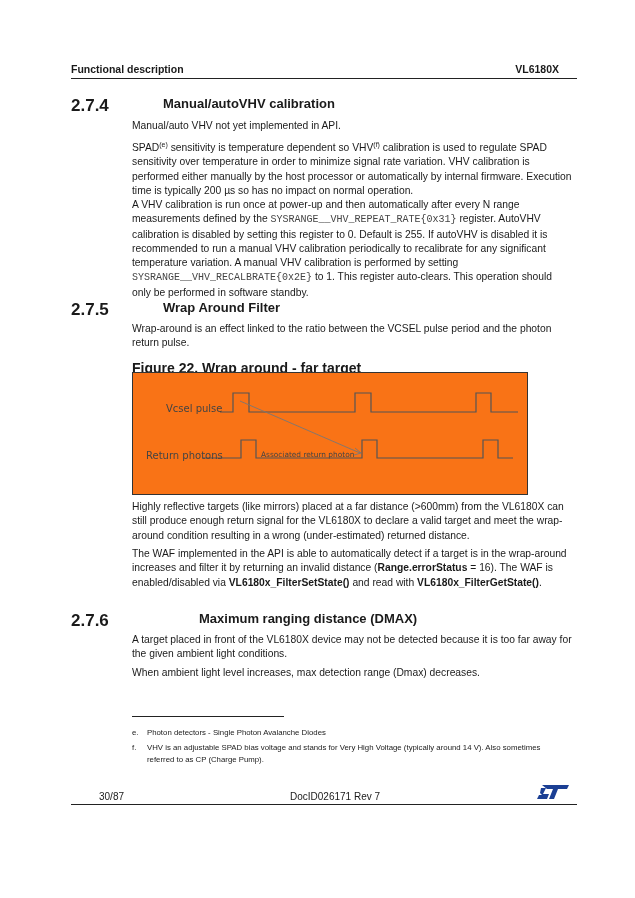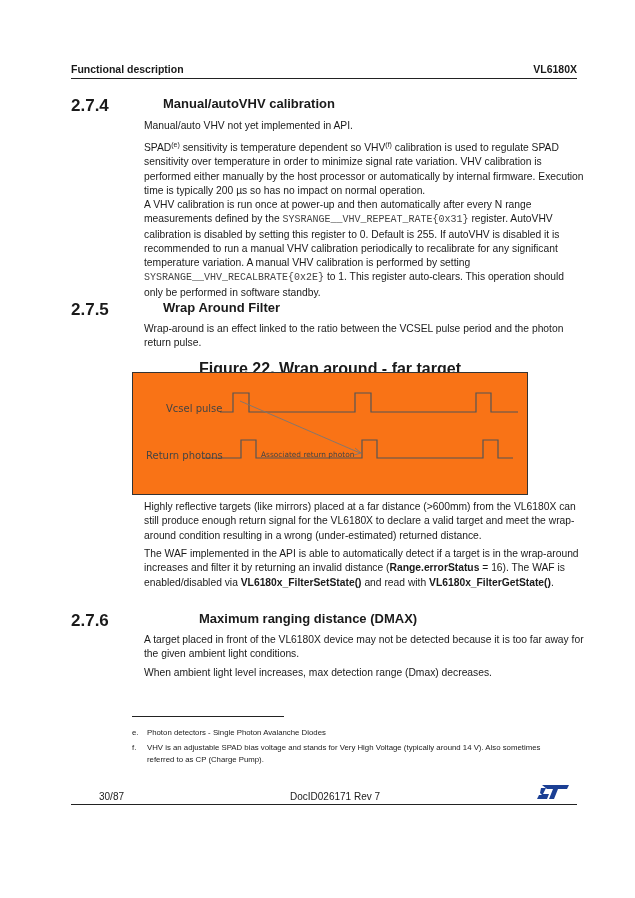--- a/index.html
+++ b/index.html
@@ -1,29 +1,29 @@
 <!DOCTYPE html>
 <html><head>
 <meta charset="utf-8">
 <style>
   html, body { margin: 0; padding: 0; background: #ffffff; }
   body { width: 635px; height: 898px; position: relative; overflow: hidden;
          font-family: "Liberation Sans", sans-serif; color: #1a1a1a; }
   .abs { position: absolute; }
   .hdr-left, .hdr-right { font-weight: bold; font-size: 10.5px; top: 63px; }
   .hdr-left { left: 71px; }
-  .hdr-right { right: 58px; }
+  .hdr-right { right: 76px; }
   .rule { position: absolute; left: 71px; width: 506px; height: 1px; background: #222; }
   .sec-num { position: absolute; left: 71px; font-weight: bold; font-size: 17px; }
   .sec-title { position: absolute; left: 132px; font-weight: bold; font-size: 13px; margin-left: 31px; }
-  .para { position: absolute; left: 132px; width: 440px; font-size: 10.3px; line-height: 14.3px; margin-left: 12px; }
+  .para { position: absolute; left: 132px; width: 440px; font-size: 10.3px; line-height: 14.3px; }
   .para p { margin: 0; }
   .mono { font-family: "Liberation Mono", monospace; font-size: 10px; color: #444; }
   sup { font-size: 7px; vertical-align: 4px; line-height: 0; }
-  .fig-caption { position: absolute; left: 132px; width: 396px; text-align: center; font-weight: bold; font-size: 16px; top: 360px; }
+  .fig-caption { position: absolute; left: 132px; width: 396px; font-weight: bold; font-size: 14px; top: 360px; }
   .fig-box { position: absolute; left: 132px; top: 372px; width: 394px; height: 121px; border: 1px solid #333; background: #f97316; }
   .fig-box svg { position: absolute; left: 0; top: 0; }
   .fn-rule { position: absolute; left: 132px; top: 716px; width: 152px; height: 1px; background: #222; }
   .fn { position: absolute; left: 132px; width: 440px; font-size: 7.8px; line-height: 11.5px; }
   .fn .mark { position: absolute; left: 0; }
   .fn .txt { position: absolute; left: 15px; width: 420px; }
   .ftr { position: absolute; top: 791px; font-size: 10px; margin-left: 28px; }
   .logo { position: absolute; left: 536px; top: 784px; width: 34px; height: 16px; }
 </style>
 </head>

